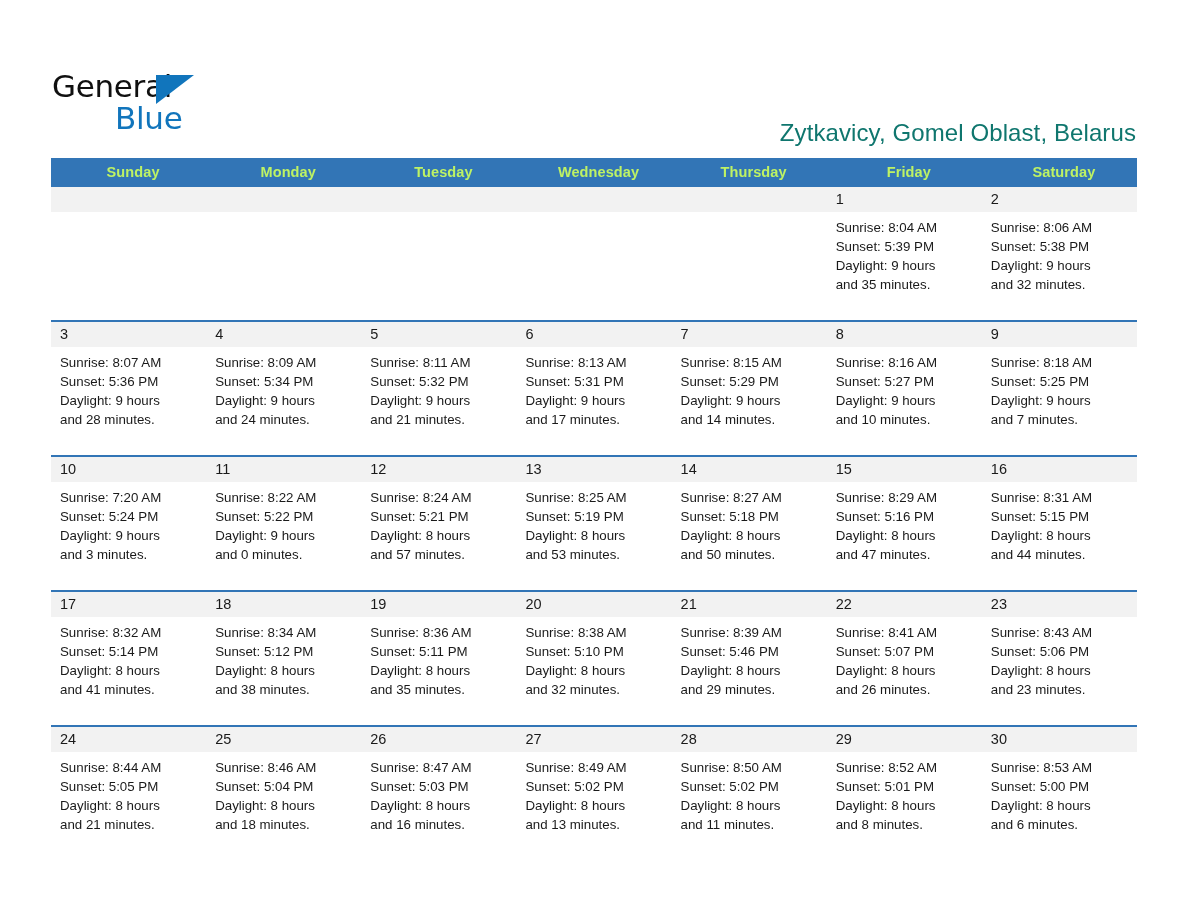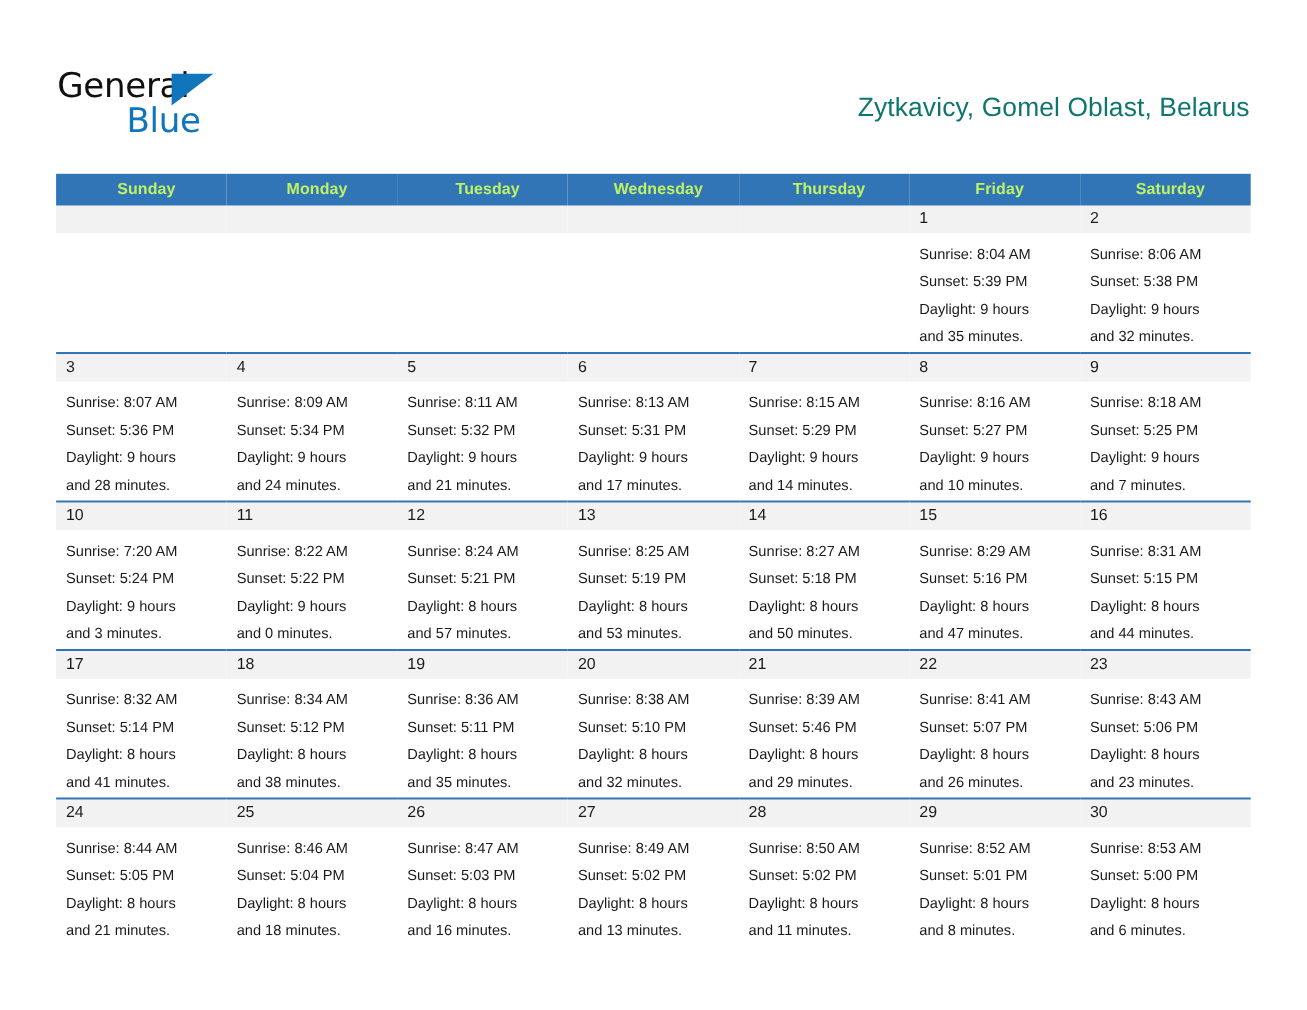--- a/index.html
+++ b/index.html
@@ -24,21 +24,21 @@
 
   
   .topbar {
     position: absolute;
     left: 0; right: 0;
     top: 40px;
     height: 108px;
     padding: 0 52px;
     box-sizing: border-box;
     display: flex;
-    align-items: center;
+    align-items: flex-end;
     justify-content: space-between;
   }
   .logo {
     position: relative;
     width: 150px;
     height: 80px;
     margin-top: 12px;
     flex: none;
   }
   .logo-general {
@@ -140,21 +140,21 @@
     padding: 3px 0 0 9px;
     font-size: 14.5px;
     line-height: 19px;
     color: #1a1a1a;
     font-family: "Liberation Sans", sans-serif;
   }
   .cell.empty .daynum-band { background: #f2f2f2; }
   .details {
     padding: 6px 0 0 9px;
     font-size: 13.3px;
-    line-height: 25px;
+    line-height: 19px;
     color: #1a1a1a;
     font-family: "Liberation Sans", sans-serif;
     white-space: pre-line;
   }
 </style>
 </head>
 <body>
 
 <div class="page">
 

